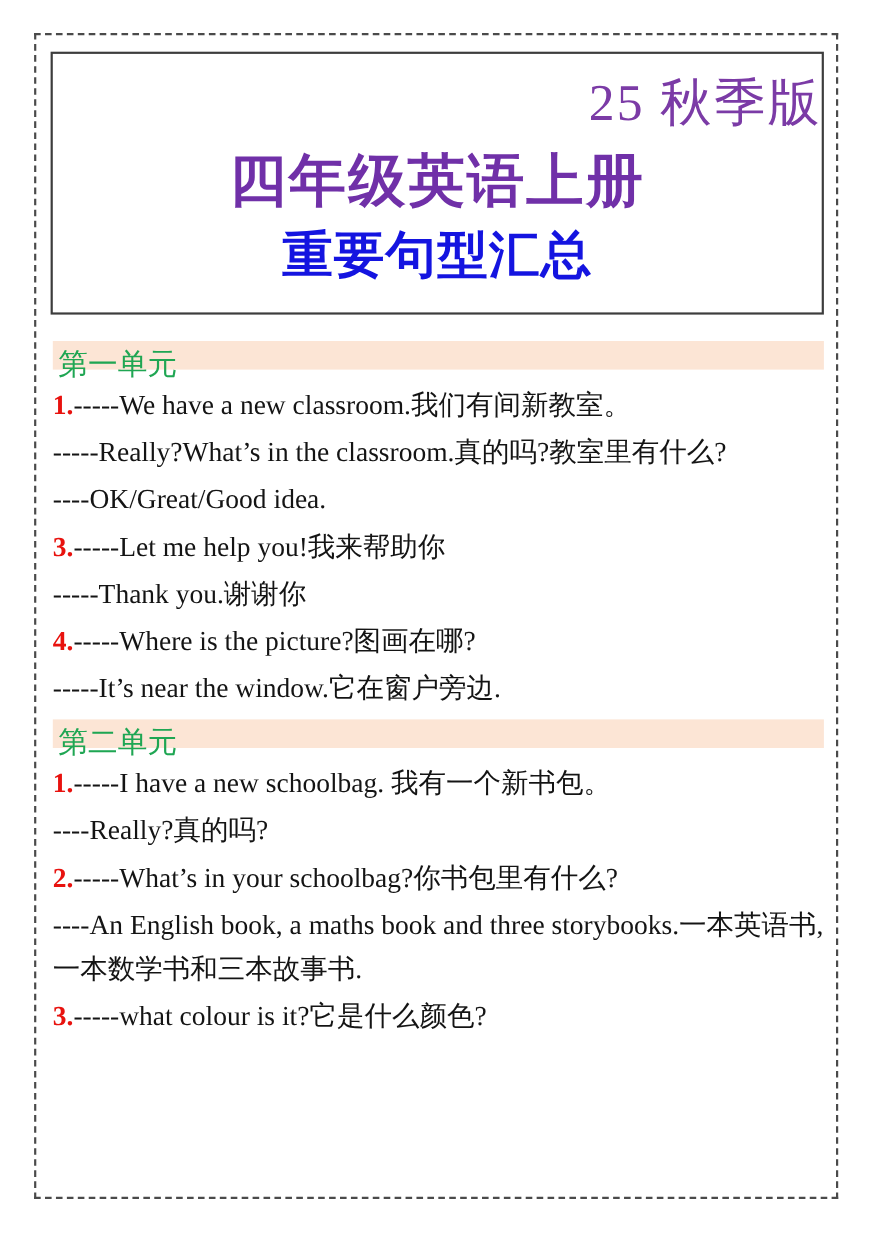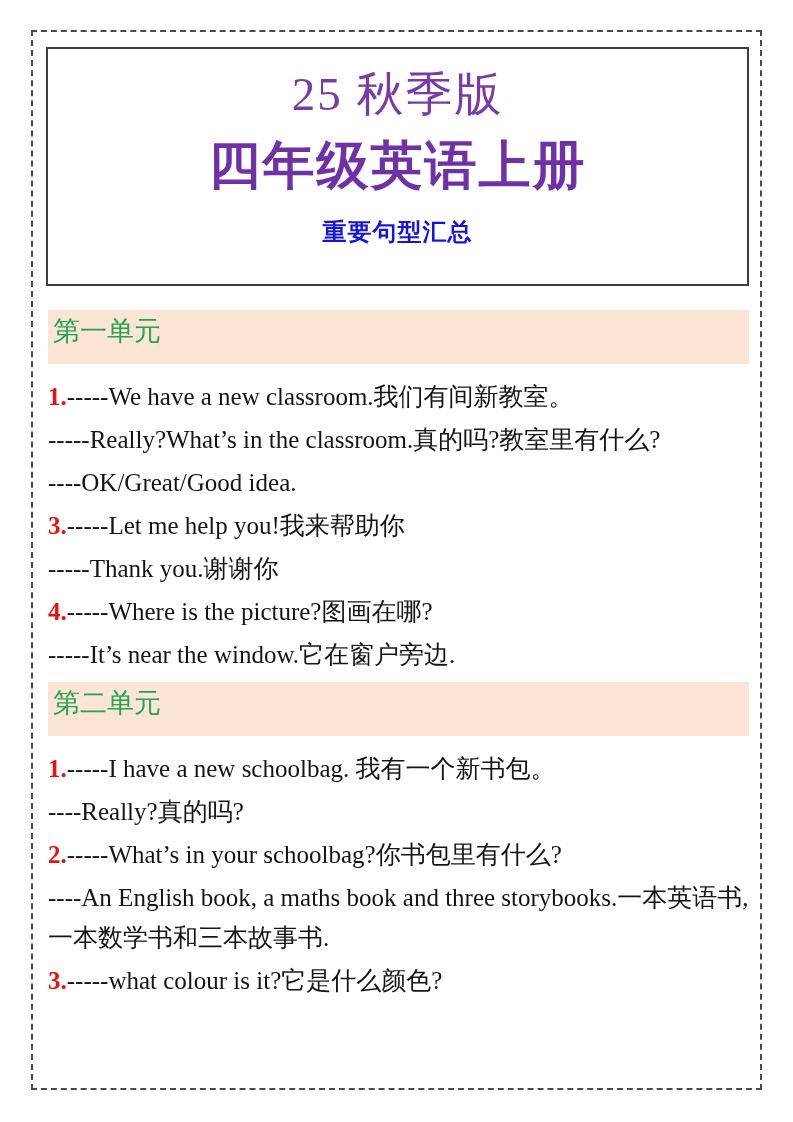--- a/index.html
+++ b/index.html
@@ -27,44 +27,45 @@
     border: 2px solid #3d3d3d;
     background: #ffffff;
     text-align: center;
   }
   .edition {
     margin-top: 19px;
     font-size: 47px;
     line-height: 52px;
     color: #7b3ba6;
     letter-spacing: 2px;
+    text-align: right;
   }
   .doc-title {
     margin-top: 14px;
     font-size: 52px;
     line-height: 64px;
     font-weight: bold;
     color: #7030a8;
     letter-spacing: 2px;
   }
   .doc-subtitle {
     margin-top: 16px;
-    font-size: 24px;
+    font-size: 46px;
     line-height: 36px;
     font-weight: bold;
     color: #1414e0;
     letter-spacing: 1px;
   }
   .content {
     position: absolute;
     left: 48px; top: 310px;
     width: 701px;
   }
   .section-title {
-    height: 54px;
+    height: 26px;
     line-height: 42px;
     padding-left: 5px;
     margin-bottom: 13px;
     background: #fce5d5;
     color: #1fa653;
     font-size: 27px;
     font-weight: normal;
   }
   .section + .section .section-title {
     margin-top: 7px;

